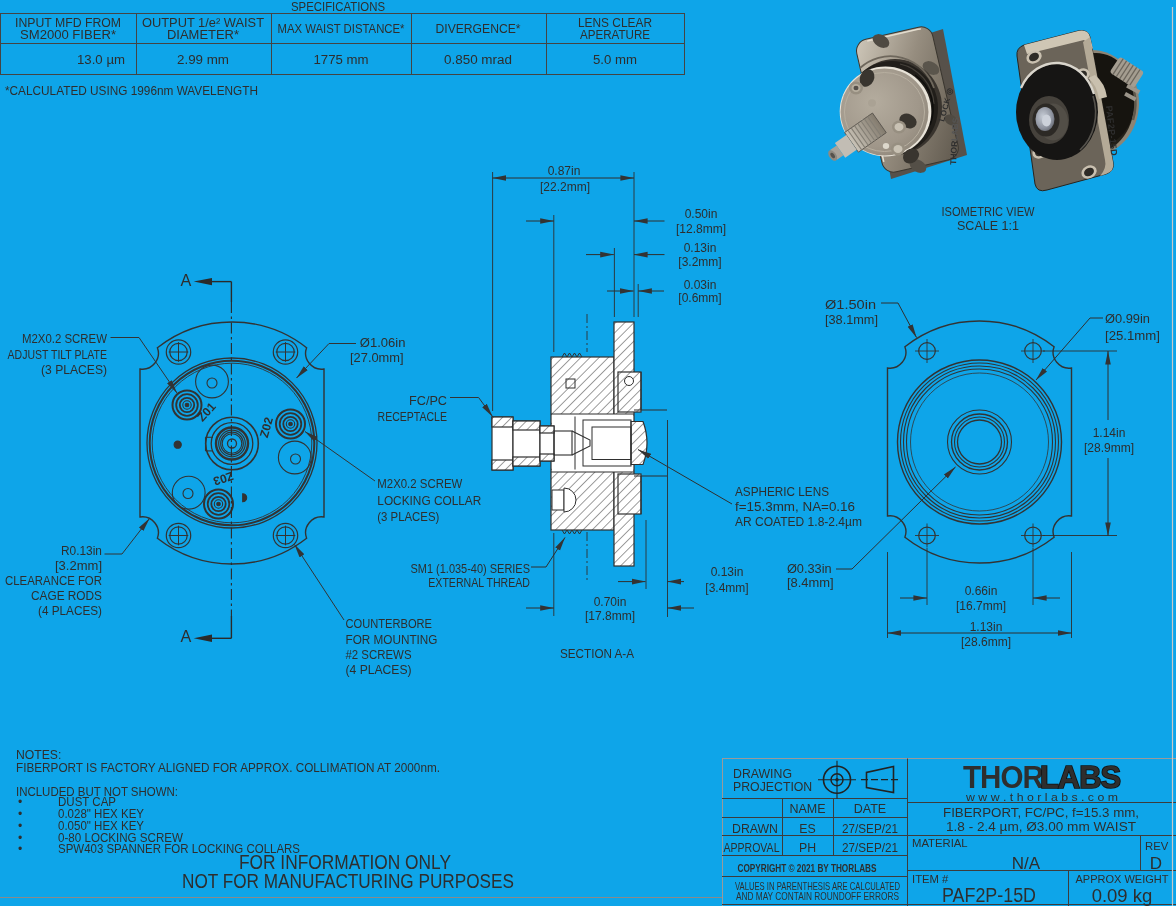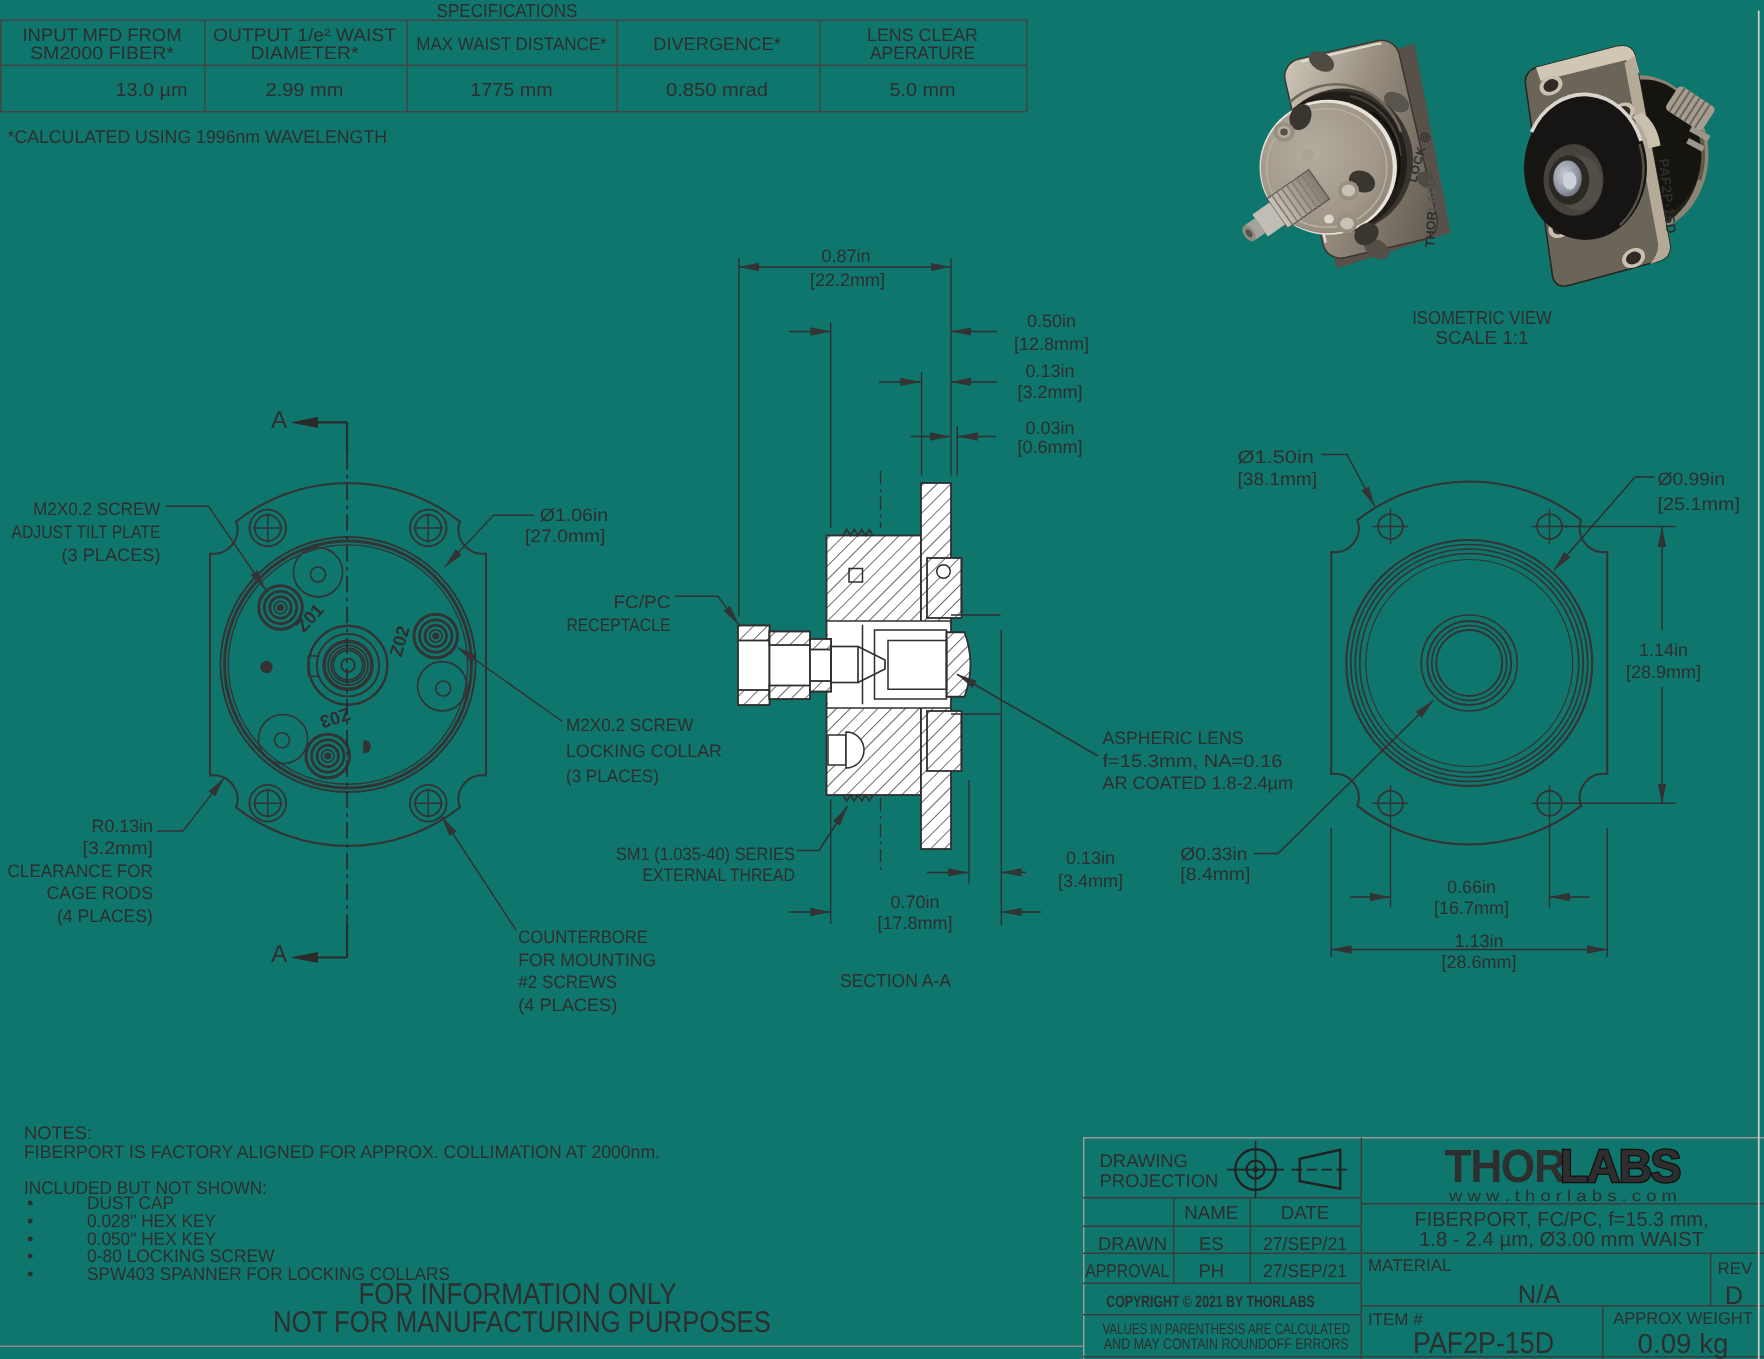--- a/index.html
+++ b/index.html
@@ -1,16 +1,16 @@
 <!DOCTYPE html>
 <html><head>
 <meta charset="utf-8">
 <style>
 html,body{margin:0;padding:0;background:#fff;}
-#page{position:relative;width:1176px;height:906px;background:#0f766e;overflow:hidden;
+#page{position:relative;width:1176px;height:906px;background:#0ea5e9;overflow:hidden;
 font-family:"Liberation Sans",sans-serif;}
 svg text{font-family:"Liberation Sans",sans-serif;fill:#2e2e2e;}
 </style>
 </head>
 <body>
 <div id="page">
 <svg width="1176" height="906" viewBox="0 0 1176 906">
 <defs>
 <marker id="ar" viewBox="0 0 14 8" refX="13.6" refY="4" markerWidth="14" markerHeight="8" orient="auto-start-reverse" markerUnits="userSpaceOnUse">
           <path d="M0,1.2 L13.8,4 L0,6.8 z" fill="#333"></path>

